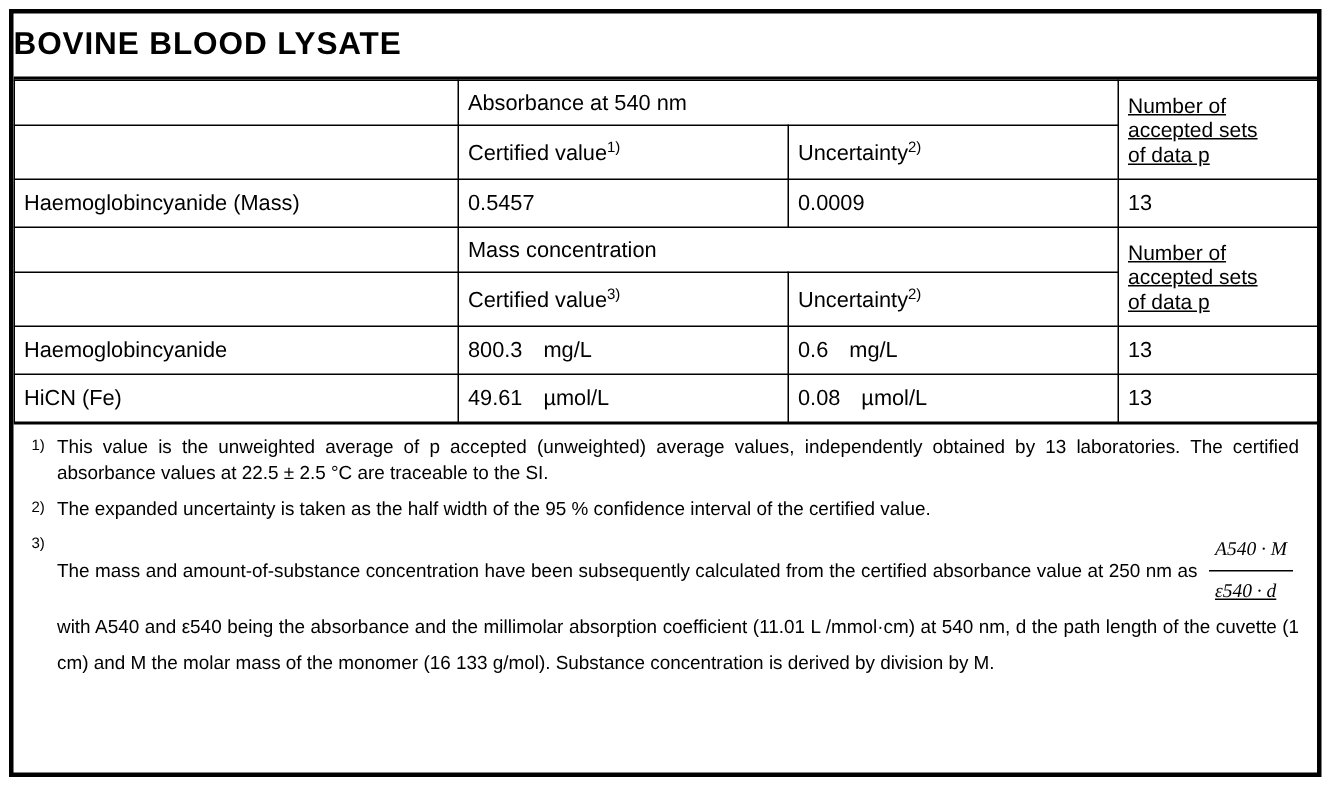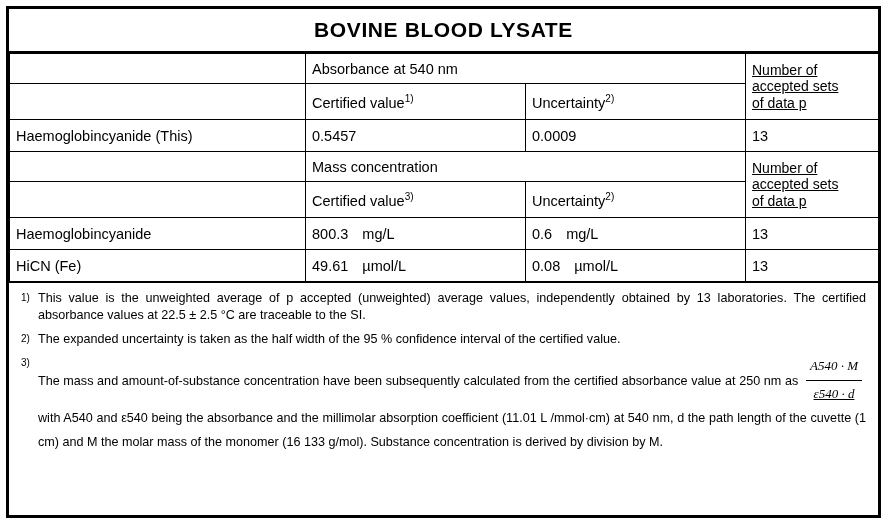--- a/index.html
+++ b/index.html
@@ -28,21 +28,21 @@
     border: 3px solid #000000;
     background: #ffffff;
     overflow: hidden;
   }
   .title-bar {
     box-sizing: border-box;
     height: 44px;
     border-bottom: 2px solid #000000;
     display: flex;
     align-items: center;
-    justify-content: center;
+    justify-content: flex-start;
   }
   .title-text {
     font-size: 21px;
     font-weight: bold;
     letter-spacing: 0.6px;
   }
   table.main {
     border-collapse: collapse;
     width: 100%;
     table-layout: fixed;
@@ -107,21 +107,21 @@
     vertical-align: super;
     padding-top: 1px;
   }
   .note .body {
     flex: 1 1 auto;
     text-align: justify;
   }
   .frac {
     display: inline-block;
     vertical-align: middle;
-    text-align: center;
+    text-align: left;
     font-style: italic;
     font-family: "Liberation Serif", serif;
     margin: 0 4px;
     position: relative;
     top: -1px;
   }
   .frac .num {
     display: block;
     border-bottom: 1px solid #000;
     padding: 0 4px 1px 4px;
@@ -168,21 +168,21 @@
         <tr class="row-h2">
           <td class="blank"></td>
           <td>
             <span>Certified value</span><span class="sup">1)</span>
           </td>
           <td>
             <span>Uncertainty</span><span class="sup">2)</span>
           </td>
         </tr>
         <tr class="row-d">
-          <td class="rowlabel">Haemoglobincyanide (This)</td>
+          <td class="rowlabel">Haemoglobincyanide (Mass)</td>
           <td class="numcell">0.5457</td>
           <td class="numcell">0.0009</td>
           <td class="numcell">13</td>
         </tr>
 
         <tr class="row-h1">
           <td class="blank"></td>
           <td colspan="2" class="span-head">Mass concentration</td>
           <td rowspan="2">
             <div class="stacked">

